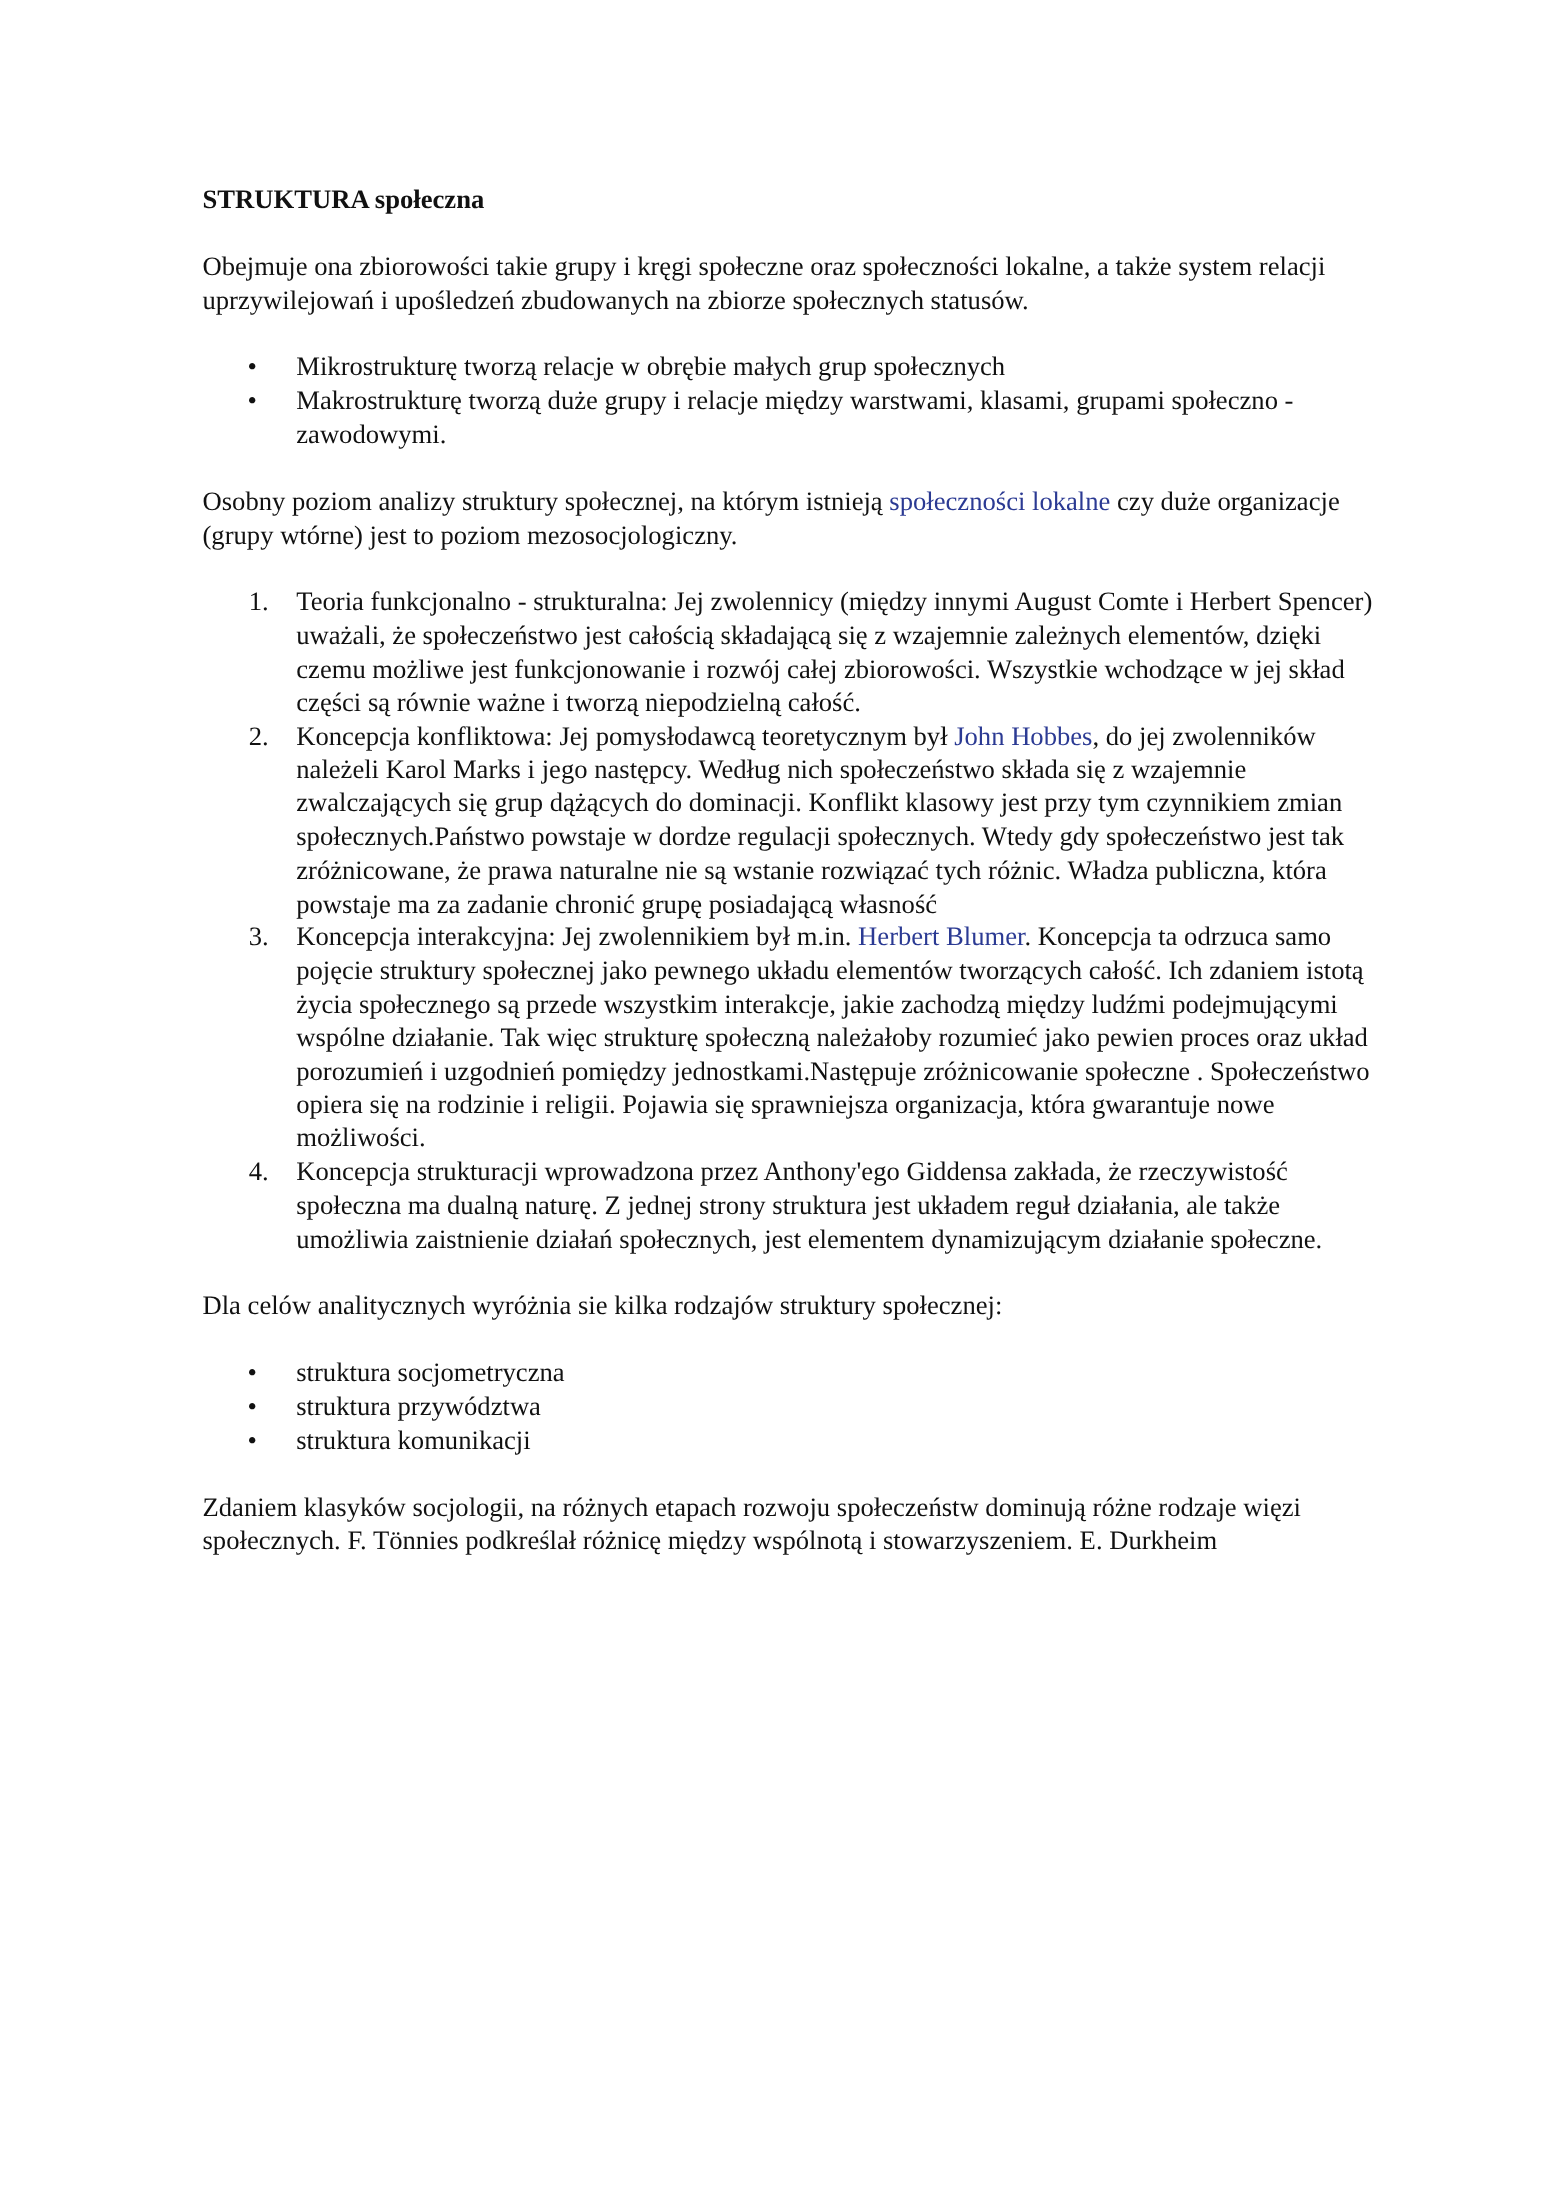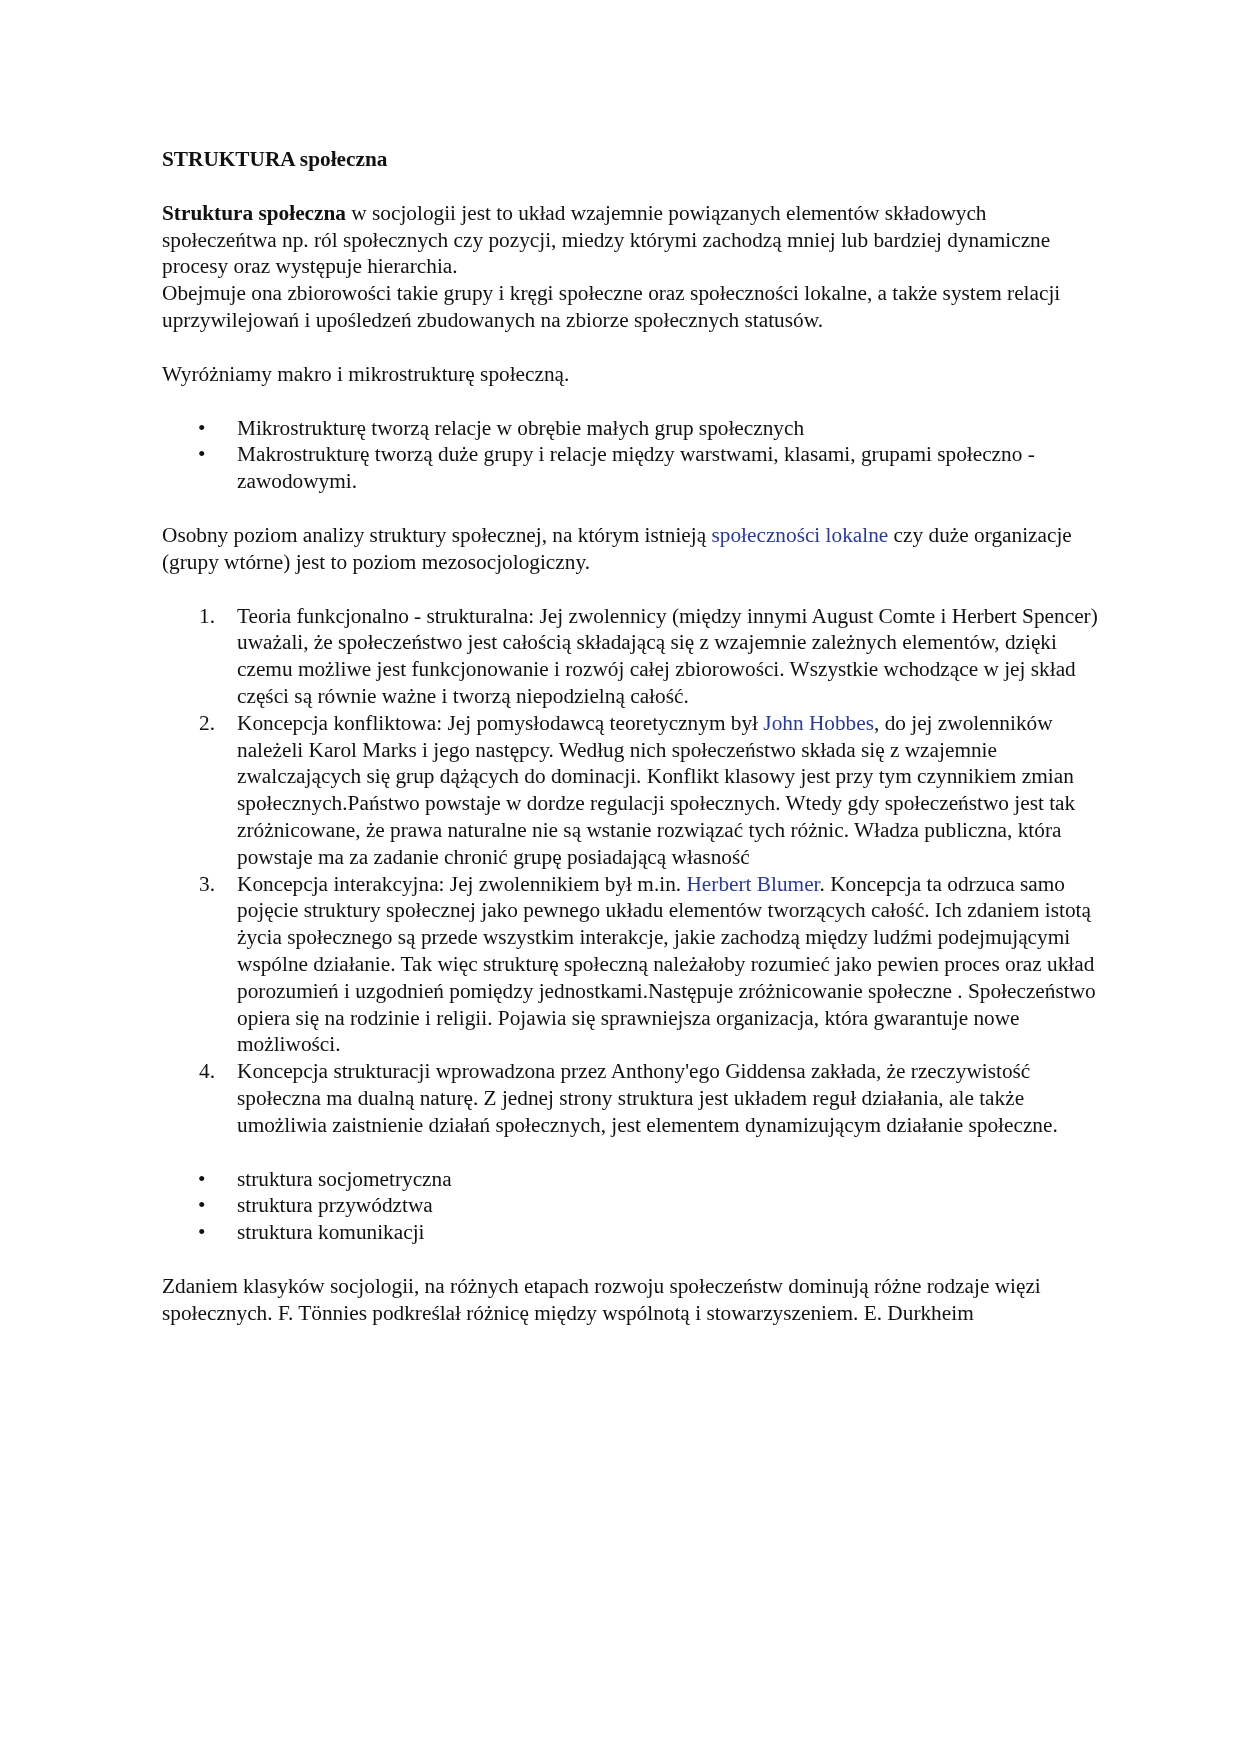--- a/index.html
+++ b/index.html
@@ -62,24 +62,22 @@
       top: 0;
     }
   </style>
 </head>
 <body>
 
 <div class="page">
 
   <p class="title">STRUKTURA społeczna</p>
 
-  <p class="tight"><b class="term">Struktura społeczna</b><span> w socjologii jest to układ wzajemnie powiązanych elementów składowych społeczeńtwa np. ról społecznych czy pozycji, miedzy którymi zachodzą mniej lub bardziej dynamiczne procesy oraz występuje hierarchia.</span></p>
   <p>Obejmuje ona zbiorowości takie grupy i kręgi społeczne oraz społeczności lokalne, a także system relacji uprzywilejowań i upośledzeń zbudowanych na zbiorze społecznych statusów.</p>
 
-  <p>Wyróżniamy makro i mikrostrukturę społeczną.</p>
 
   <ul class="bullets">
     <li>
       <span class="marker">•</span>
       <span>Mikrostrukturę tworzą relacje w obrębie małych grup społecznych</span>
     </li>
     <li>
       <span class="marker">•</span>
       <span>Makrostrukturę tworzą duże grupy i relacje między warstwami, klasami, grupami społeczno - zawodowymi.</span>
     </li>
@@ -100,20 +98,21 @@
     <li>
       <span class="marker">3.</span>
       <span>Koncepcja interakcyjna: Jej zwolennikiem był m.in. </span><a class="link" href="#">Herbert Blumer</a><span>. Koncepcja ta odrzuca samo pojęcie struktury społecznej jako pewnego układu elementów tworzących całość. Ich zdaniem istotą życia społecznego są przede wszystkim interakcje, jakie zachodzą między ludźmi podejmującymi wspólne działanie. Tak więc strukturę społeczną należałoby rozumieć jako pewien proces oraz układ porozumień i uzgodnień pomiędzy jednostkami.Następuje zróżnicowanie społeczne . Społeczeństwo opiera się na rodzinie i religii. Pojawia się sprawniejsza organizacja, która gwarantuje nowe możliwości.</span>
     </li>
     <li>
       <span class="marker">4.</span>
       <span>Koncepcja strukturacji wprowadzona przez Anthony'ego Giddensa zakłada, że rzeczywistość społeczna ma dualną naturę. Z jednej strony struktura jest układem reguł działania, ale także umożliwia zaistnienie działań społecznych, jest elementem dynamizującym działanie społeczne.</span>
     </li>
   </ol>
 
+  <p>Dla celów analitycznych wyróżnia sie kilka rodzajów struktury społecznej:</p>
 
   <ul class="bullets">
     <li>
       <span class="marker">•</span>
       <span>struktura socjometryczna</span>
     </li>
     <li>
       <span class="marker">•</span>
       <span>struktura przywództwa</span>
     </li>

